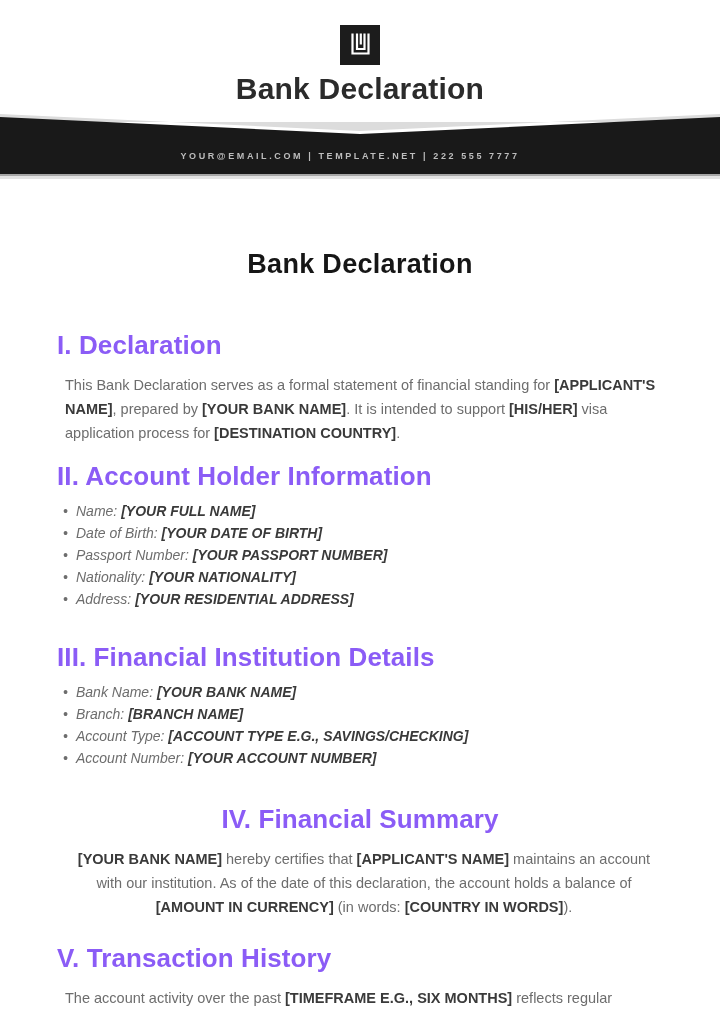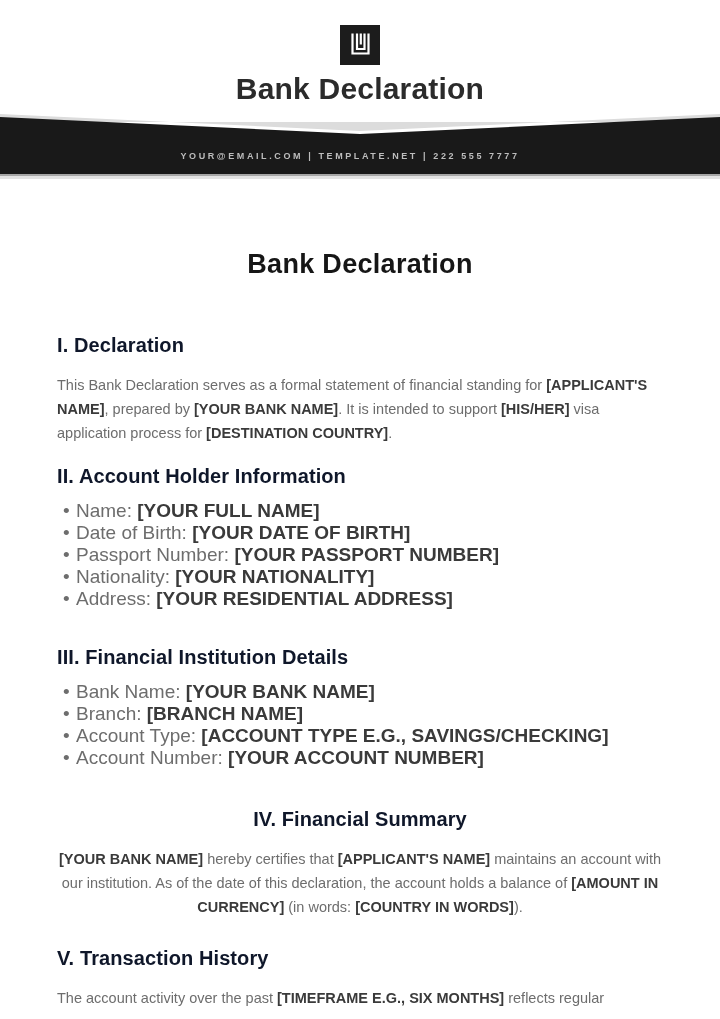--- a/index.html
+++ b/index.html
@@ -78,47 +78,48 @@
     letter-spacing: 0.3px;
   }
   .doc-section { margin: 0; }
   .doc-section:nth-of-type(1) { margin-top: 49px; }
   .doc-section:nth-of-type(2) { margin-top: 16px; }
   .doc-section:nth-of-type(3) { margin-top: 32px; }
   .doc-section:nth-of-type(4) { margin-top: 35px; text-align: center; }
   .doc-section:nth-of-type(5) { margin-top: 24px; }
   .section-heading {
     margin: 0;
-    font-size: 20px;
+    font-size: 26px;
     line-height: 30px;
     font-weight: 700;
-    color: #0f172a;
+    color: #8b5cf6;
     letter-spacing: 0.1px;
   }
   .para {
-    margin: 13px 0 0 0;
+    margin: 13px 0 0 8px;
     font-size: 14.5px;
     line-height: 24px;
     color: #6d6d6d;
   }
   .para strong, .bullet-item strong {
     color: #3a3a3a;
     font-weight: 700;
   }
   ul.bullets {
     list-style: none;
     margin: 9px 0 0 0;
     padding: 0 0 0 6px;
   }
   .bullet-item {
     position: relative;
     padding-left: 13px;
-    font-size: 19px;
+    font-size: 14px;
     line-height: 22px;
     color: #6d6d6d;
+    font-style: italic;
   }
   .bullet-item::before {
     content: "\2022";
     position: absolute;
     left: 0;
     top: 0;
     color: #6d6d6d;
   }
 </style>
 </head>

